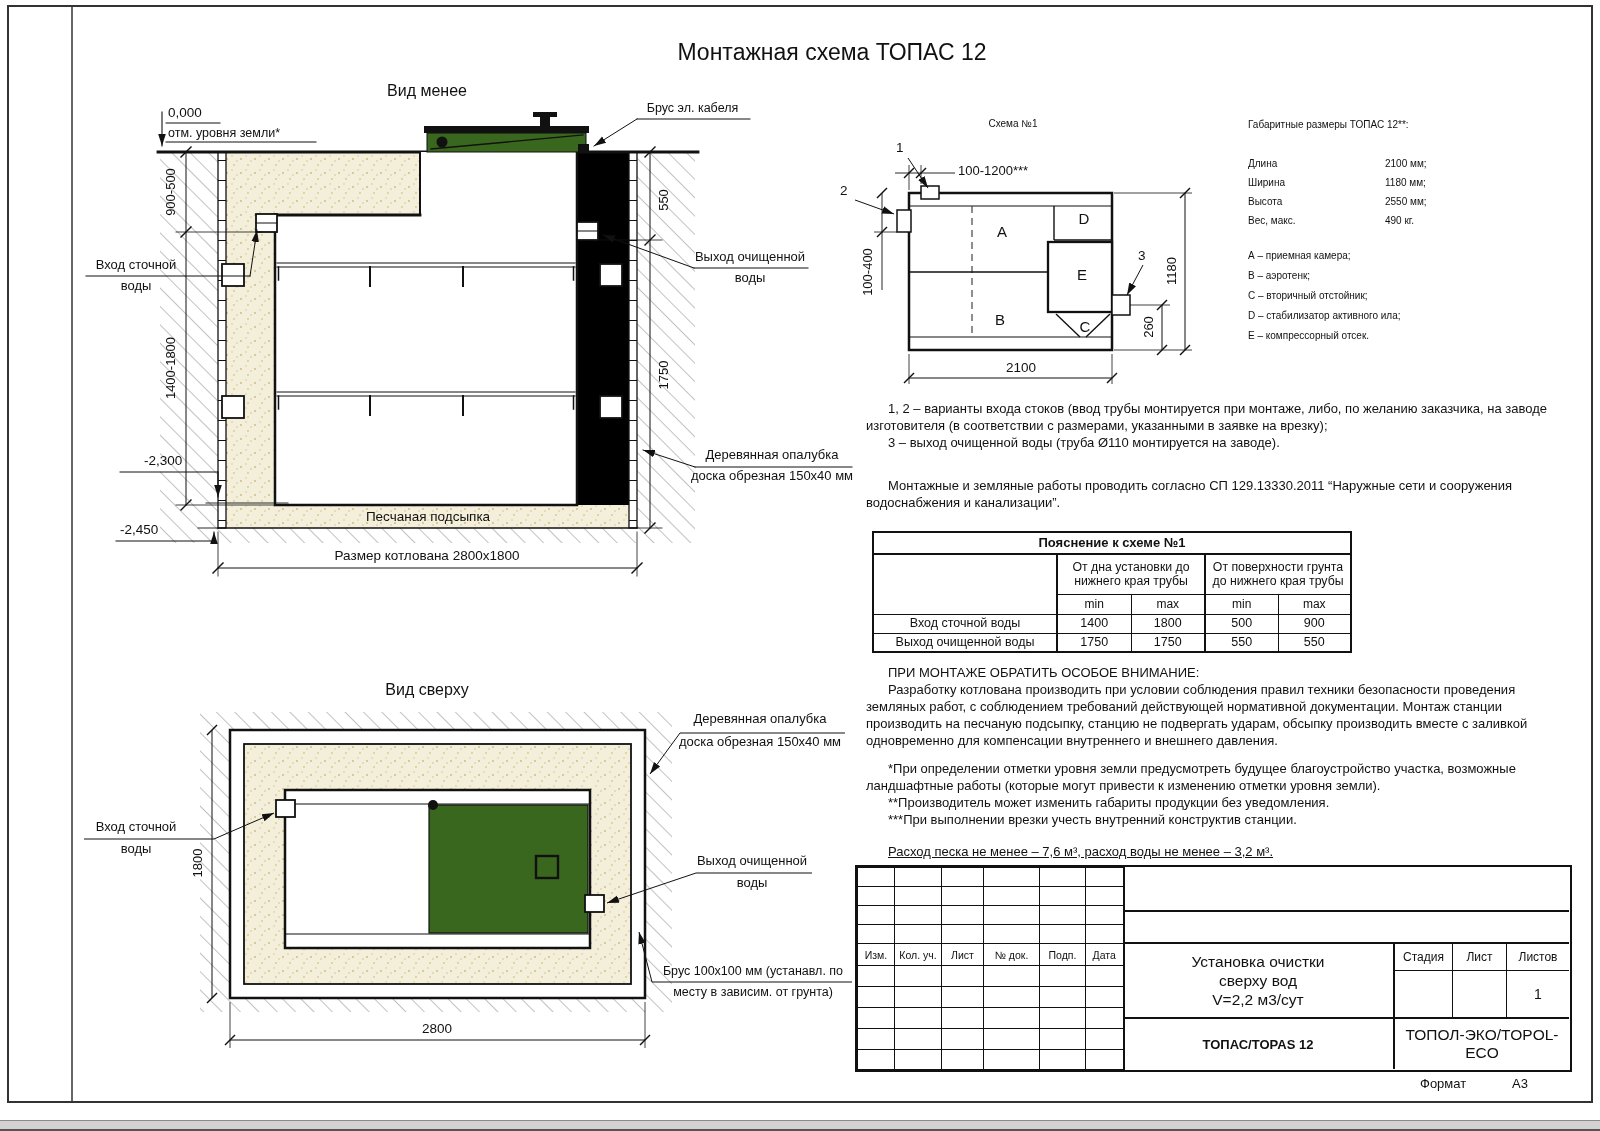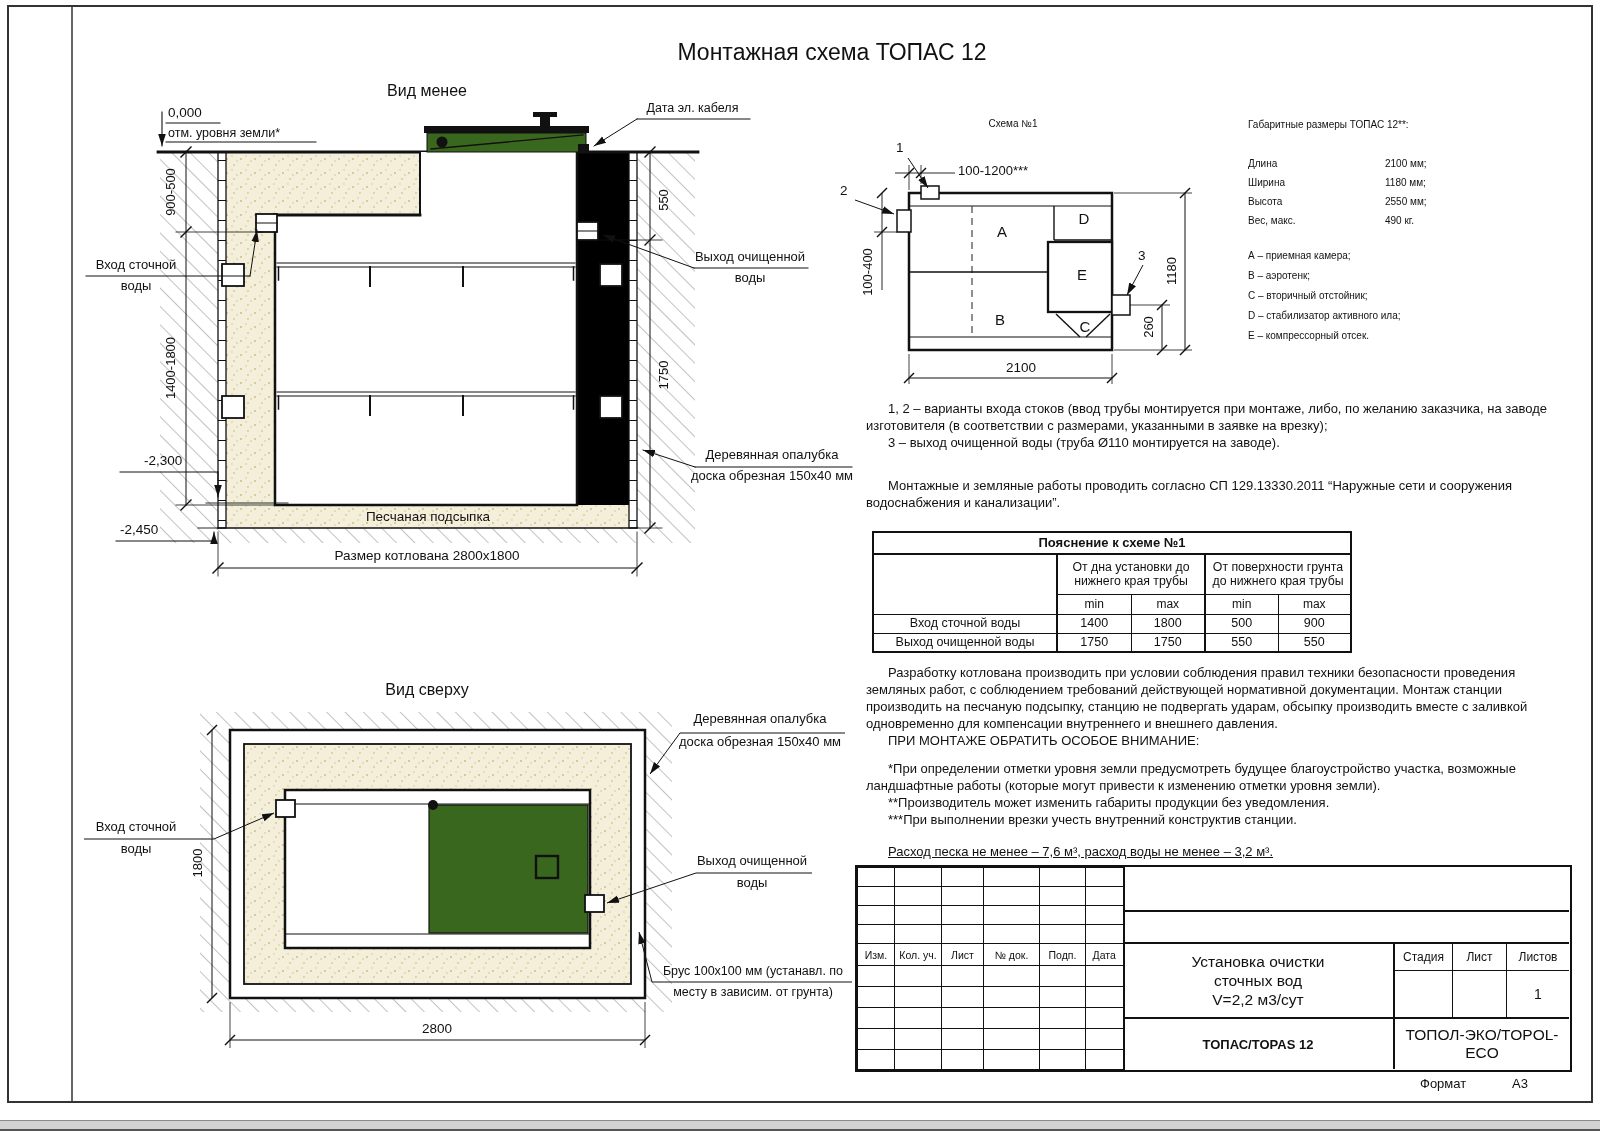--- a/index.html
+++ b/index.html
@@ -261,21 +261,21 @@
 <div class="t fs135" style="left:168px;top:105px;">0,000</div>
 <div class="t fs125" style="left:168px;top:126px;">отм. уровня земли*</div>
 <div class="t fs13 rot" style="left:171px;top:192px;">900-500</div>
 <div class="t fs13 rot" style="left:171px;top:368px;">1400-1800</div>
 <div class="t fs13 c" style="left:72px;top:258px;width:128px;">Вход сточной</div>
 <div class="t fs13 c" style="left:72px;top:279px;width:128px;">воды</div>
 <div class="t fs135" style="left:124px;top:453px;margin-left:20px;">-2,300</div>
 <div class="t fs135" style="left:120px;top:522px;">-2,450</div>
 <div class="t fs135 c" style="left:328px;top:509px;width:200px;">Песчаная подсыпка</div>
 <div class="t fs135 c" style="left:297px;top:548px;width:260px;">Размер котлована 2800х1800</div>
-<div class="t fs125 c" style="left:635px;top:101px;width:115px;">Дата эл. кабеля</div>
+<div class="t fs125 c" style="left:635px;top:101px;width:115px;">Брус эл. кабеля</div>
 <div class="t fs13 c" style="left:688px;top:250px;width:124px;">Выход очищенной</div>
 <div class="t fs13 c" style="left:688px;top:271px;width:124px;">воды</div>
 <div class="t fs13 rot" style="left:664px;top:200px;">550</div>
 <div class="t fs13 rot" style="left:664px;top:375px;">1750</div>
 <div class="t fs13 c" style="left:692px;top:448px;width:160px;">Деревянная опалубка</div>
 <div class="t fs13 c" style="left:684px;top:469px;width:176px;">доска обрезная 150х40 мм</div>
 
 <div class="t fs16 c" style="left:347px;top:681px;width:160px;">Вид сверху</div>
 <div class="t fs13 c" style="left:680px;top:712px;width:160px;">Деревянная опалубка</div>
 <div class="t fs13 c" style="left:674px;top:735px;width:172px;">доска обрезная 150х40 мм</div>
@@ -319,22 +319,22 @@
 <div class="t fs145" style="left:1248px;top:330px;">Е – компрессорный отсек.</div>
 
 <div class="para" style="left:866px;top:400px;">
   <p>1, 2 – варианты входа стоков (ввод трубы монтируется при монтаже, либо, по желанию заказчика, на заводе изготовителя (в соответствии с размерами, указанными в заявке на врезку);</p>
   <p>3 – выход очищенной воды (труба Ø110 монтируется на заводе).</p>
 </div>
 <div class="para" style="left:866px;top:477px;">
   <p>Монтажные и земляные работы проводить согласно СП 129.13330.2011 “Наружные сети и сооружения водоснабжения и канализации”.</p>
 </div>
 <div class="para" style="left:866px;top:664px;">
+  <p>ПРИ МОНТАЖЕ ОБРАТИТЬ ОСОБОЕ ВНИМАНИЕ:</p>
   <p>Разработку котлована производить при условии соблюдения правил техники безопасности проведения земляных работ, с соблюдением требований действующей нормативной документации. Монтаж станции производить на песчаную подсыпку, станцию не подвергать ударам, обсыпку производить вместе с заливкой одновременно для компенсации внутреннего и внешнего давления.</p>
-  <p>ПРИ МОНТАЖЕ ОБРАТИТЬ ОСОБОЕ ВНИМАНИЕ:</p>
 </div>
 <div class="para" style="left:866px;top:760px;">
   <p>*При определении отметки уровня земли предусмотреть будущее благоустройство участка, возможные ландшафтные работы (которые могут привести к изменению отметки уровня земли).</p>
   <p>**Производитель может изменить габариты продукции без уведомления.</p>
   <p>***При выполнении врезки учесть внутренний конструктив станции.</p>
 </div>
 <div class="para" style="left:866px;top:843px;">
   <p><span class="u">Расход песка не менее – 7,6 м³, расход воды не менее – 3,2 м³.</span></p>
 </div>
 
@@ -468,21 +468,21 @@
             <td></td>
             <td></td>
             <td></td>
           </tr>
   </tbody>
       </table>
   <div class="cell" style="left:266px;top:0;width:446px;height:45px;border-bottom-width:2px;"></div>
   <div class="cell" style="left:266px;top:45px;width:446px;height:32px;border-bottom-width:2.4px;"></div>
   <div class="cell" style="left:266px;top:77px;width:272px;height:75px;border-right-width:2.4px;border-bottom-width:2.4px;flex-direction:column;font-size:15.5px;line-height:19px;">
     <div>Установка очистки</div>
-    <div>сточных вод</div>
+    <div>сверху вод</div>
     <div>V=2,2 м3/сут</div>
   </div>
   <div class="cell fs12" style="left:538px;top:77px;width:58px;height:27px;border-right-width:1.4px;border-bottom-width:1.4px;">Стадия</div>
   <div class="cell fs12" style="left:596px;top:77px;width:54px;height:27px;border-right-width:1.4px;border-bottom-width:1.4px;">Лист</div>
   <div class="cell fs12" style="left:650px;top:77px;width:62px;height:27px;border-bottom-width:1.4px;">Листов</div>
   <div class="cell" style="left:538px;top:104px;width:58px;height:48px;border-right-width:1.4px;border-bottom-width:2.4px;"></div>
   <div class="cell" style="left:596px;top:104px;width:54px;height:48px;border-right-width:1.4px;border-bottom-width:2.4px;"></div>
   <div class="cell" style="left:650px;top:104px;width:62px;height:48px;border-bottom-width:2.4px;font-size:14px;">1</div>
   <div class="cell" style="left:266px;top:152px;width:272px;height:50px;border-right-width:2.4px;font-size:13px;font-weight:bold;">ТОПАС/TOPAS 12</div>
   <div class="cell" style="left:538px;top:152px;width:174px;height:50px;font-size:15.5px;">ТОПОЛ-ЭКО/TOPOL-ECO</div>

